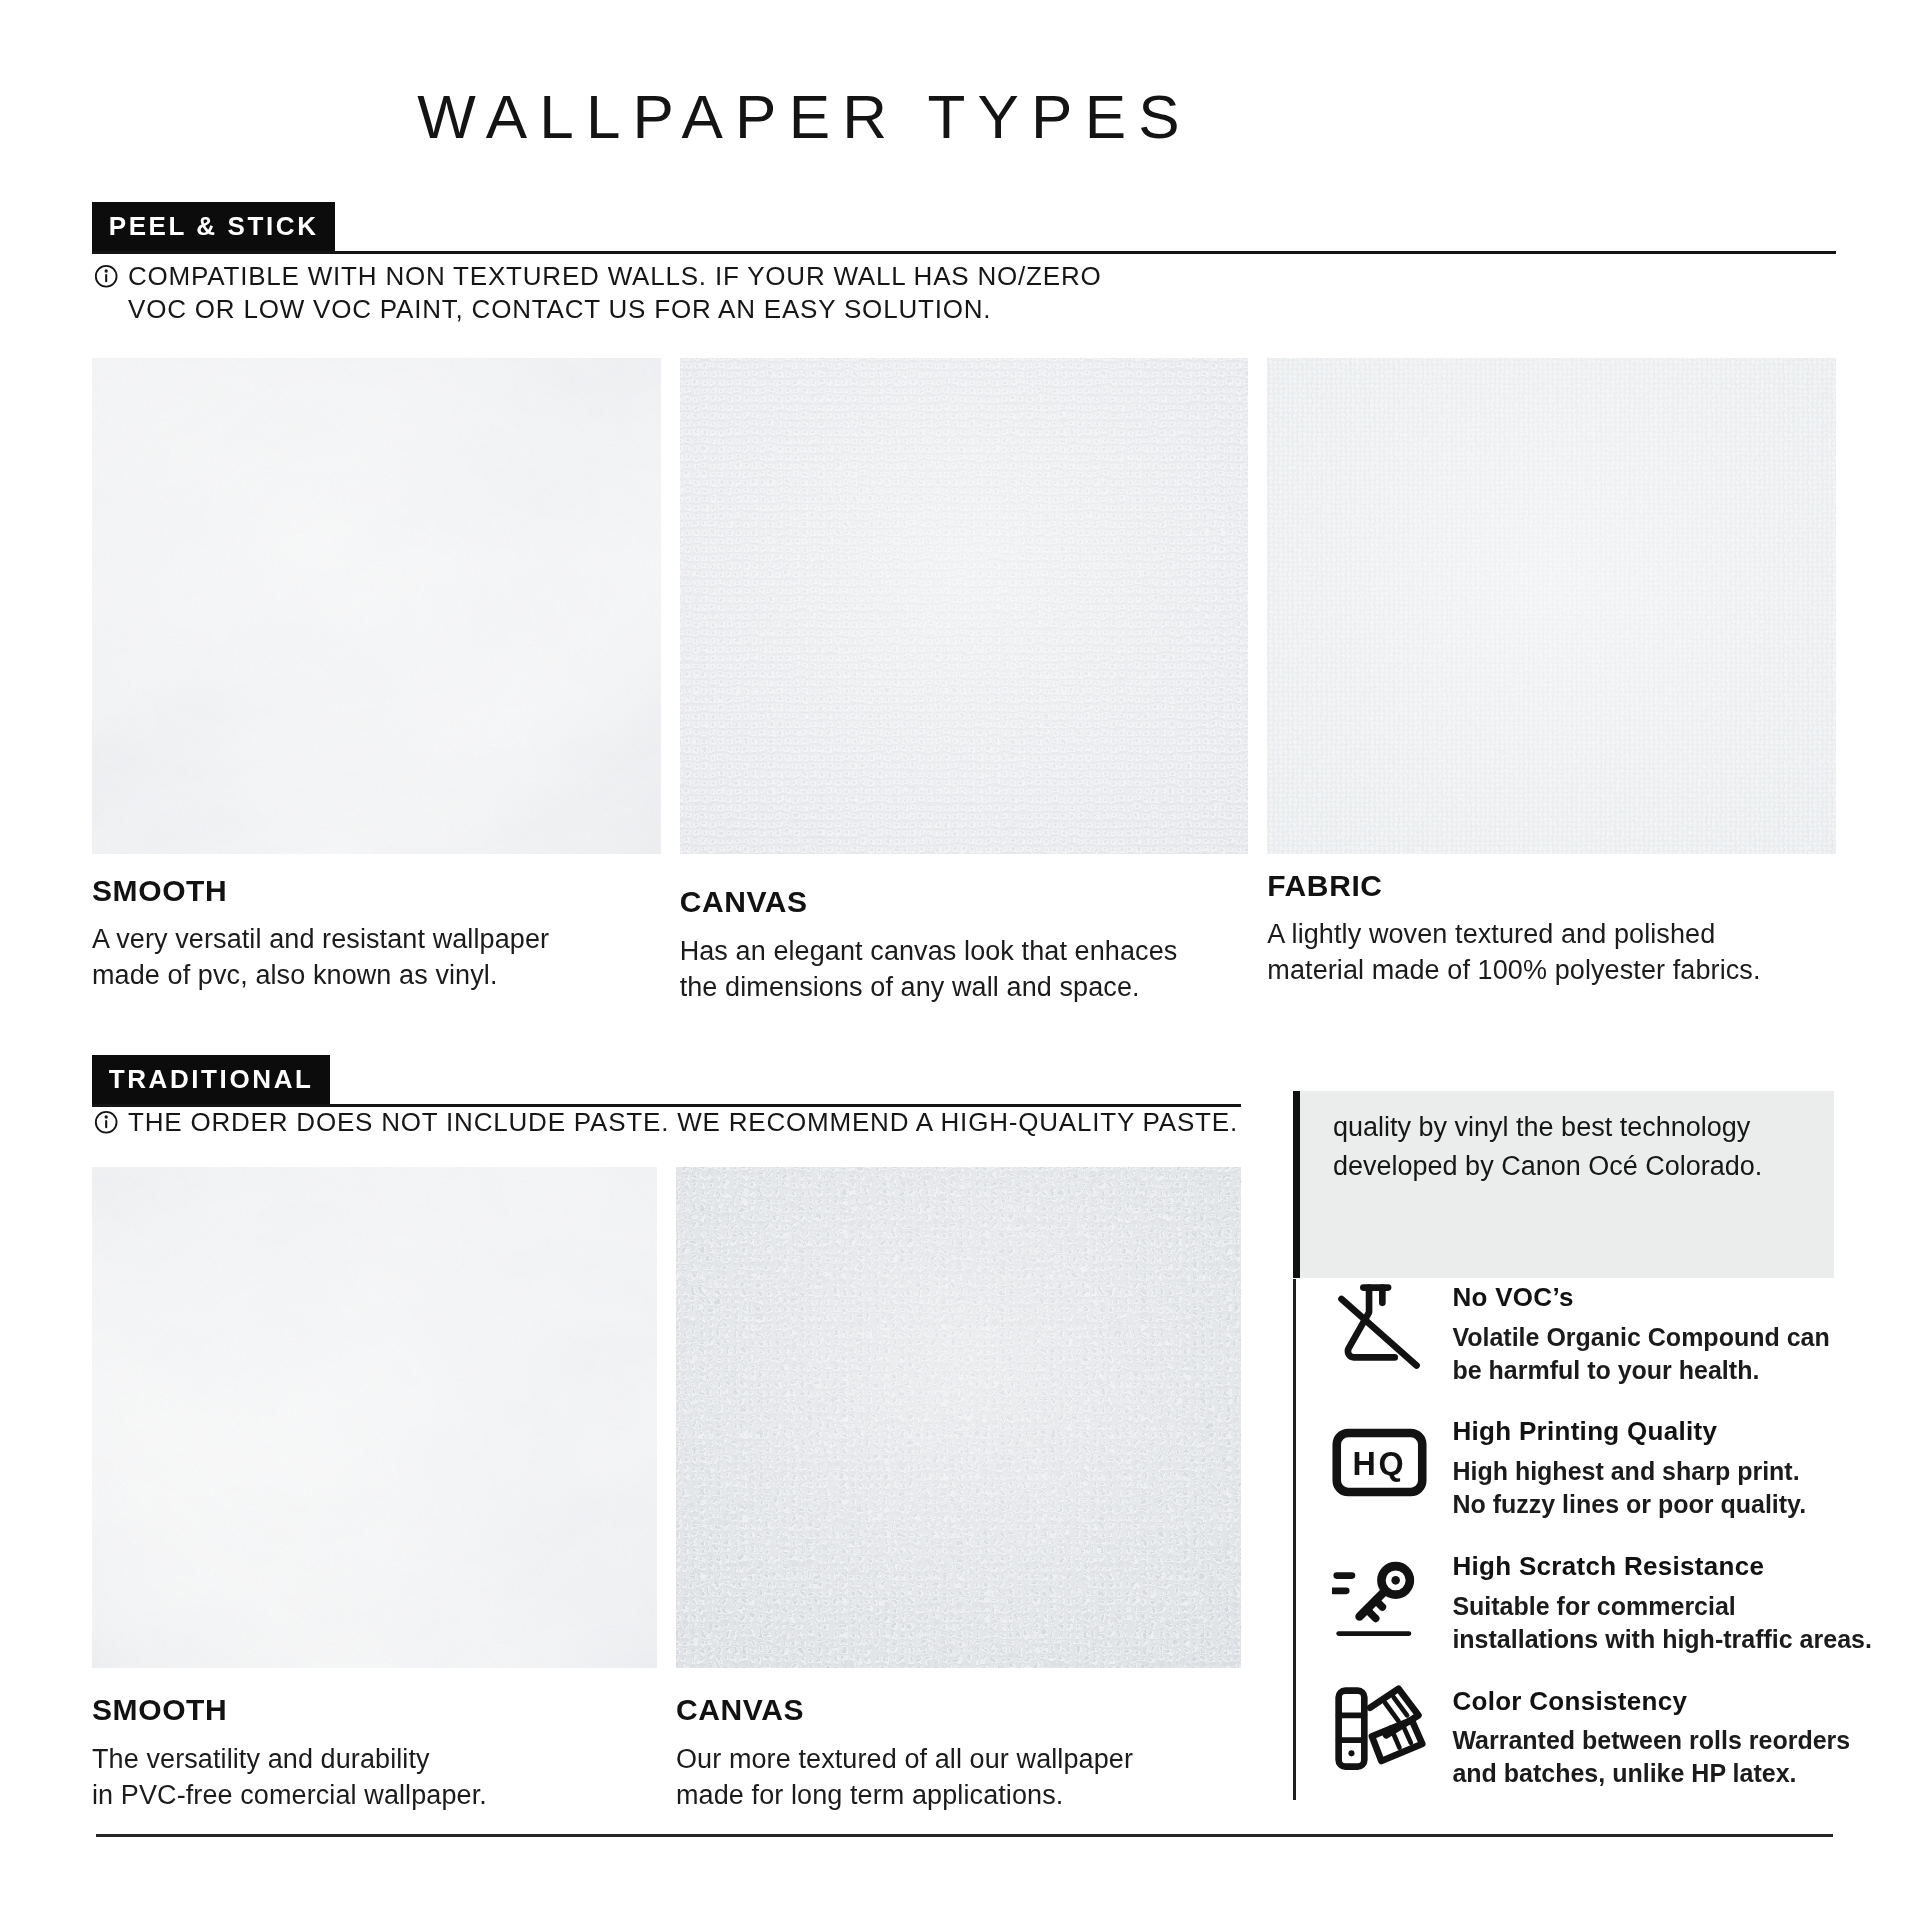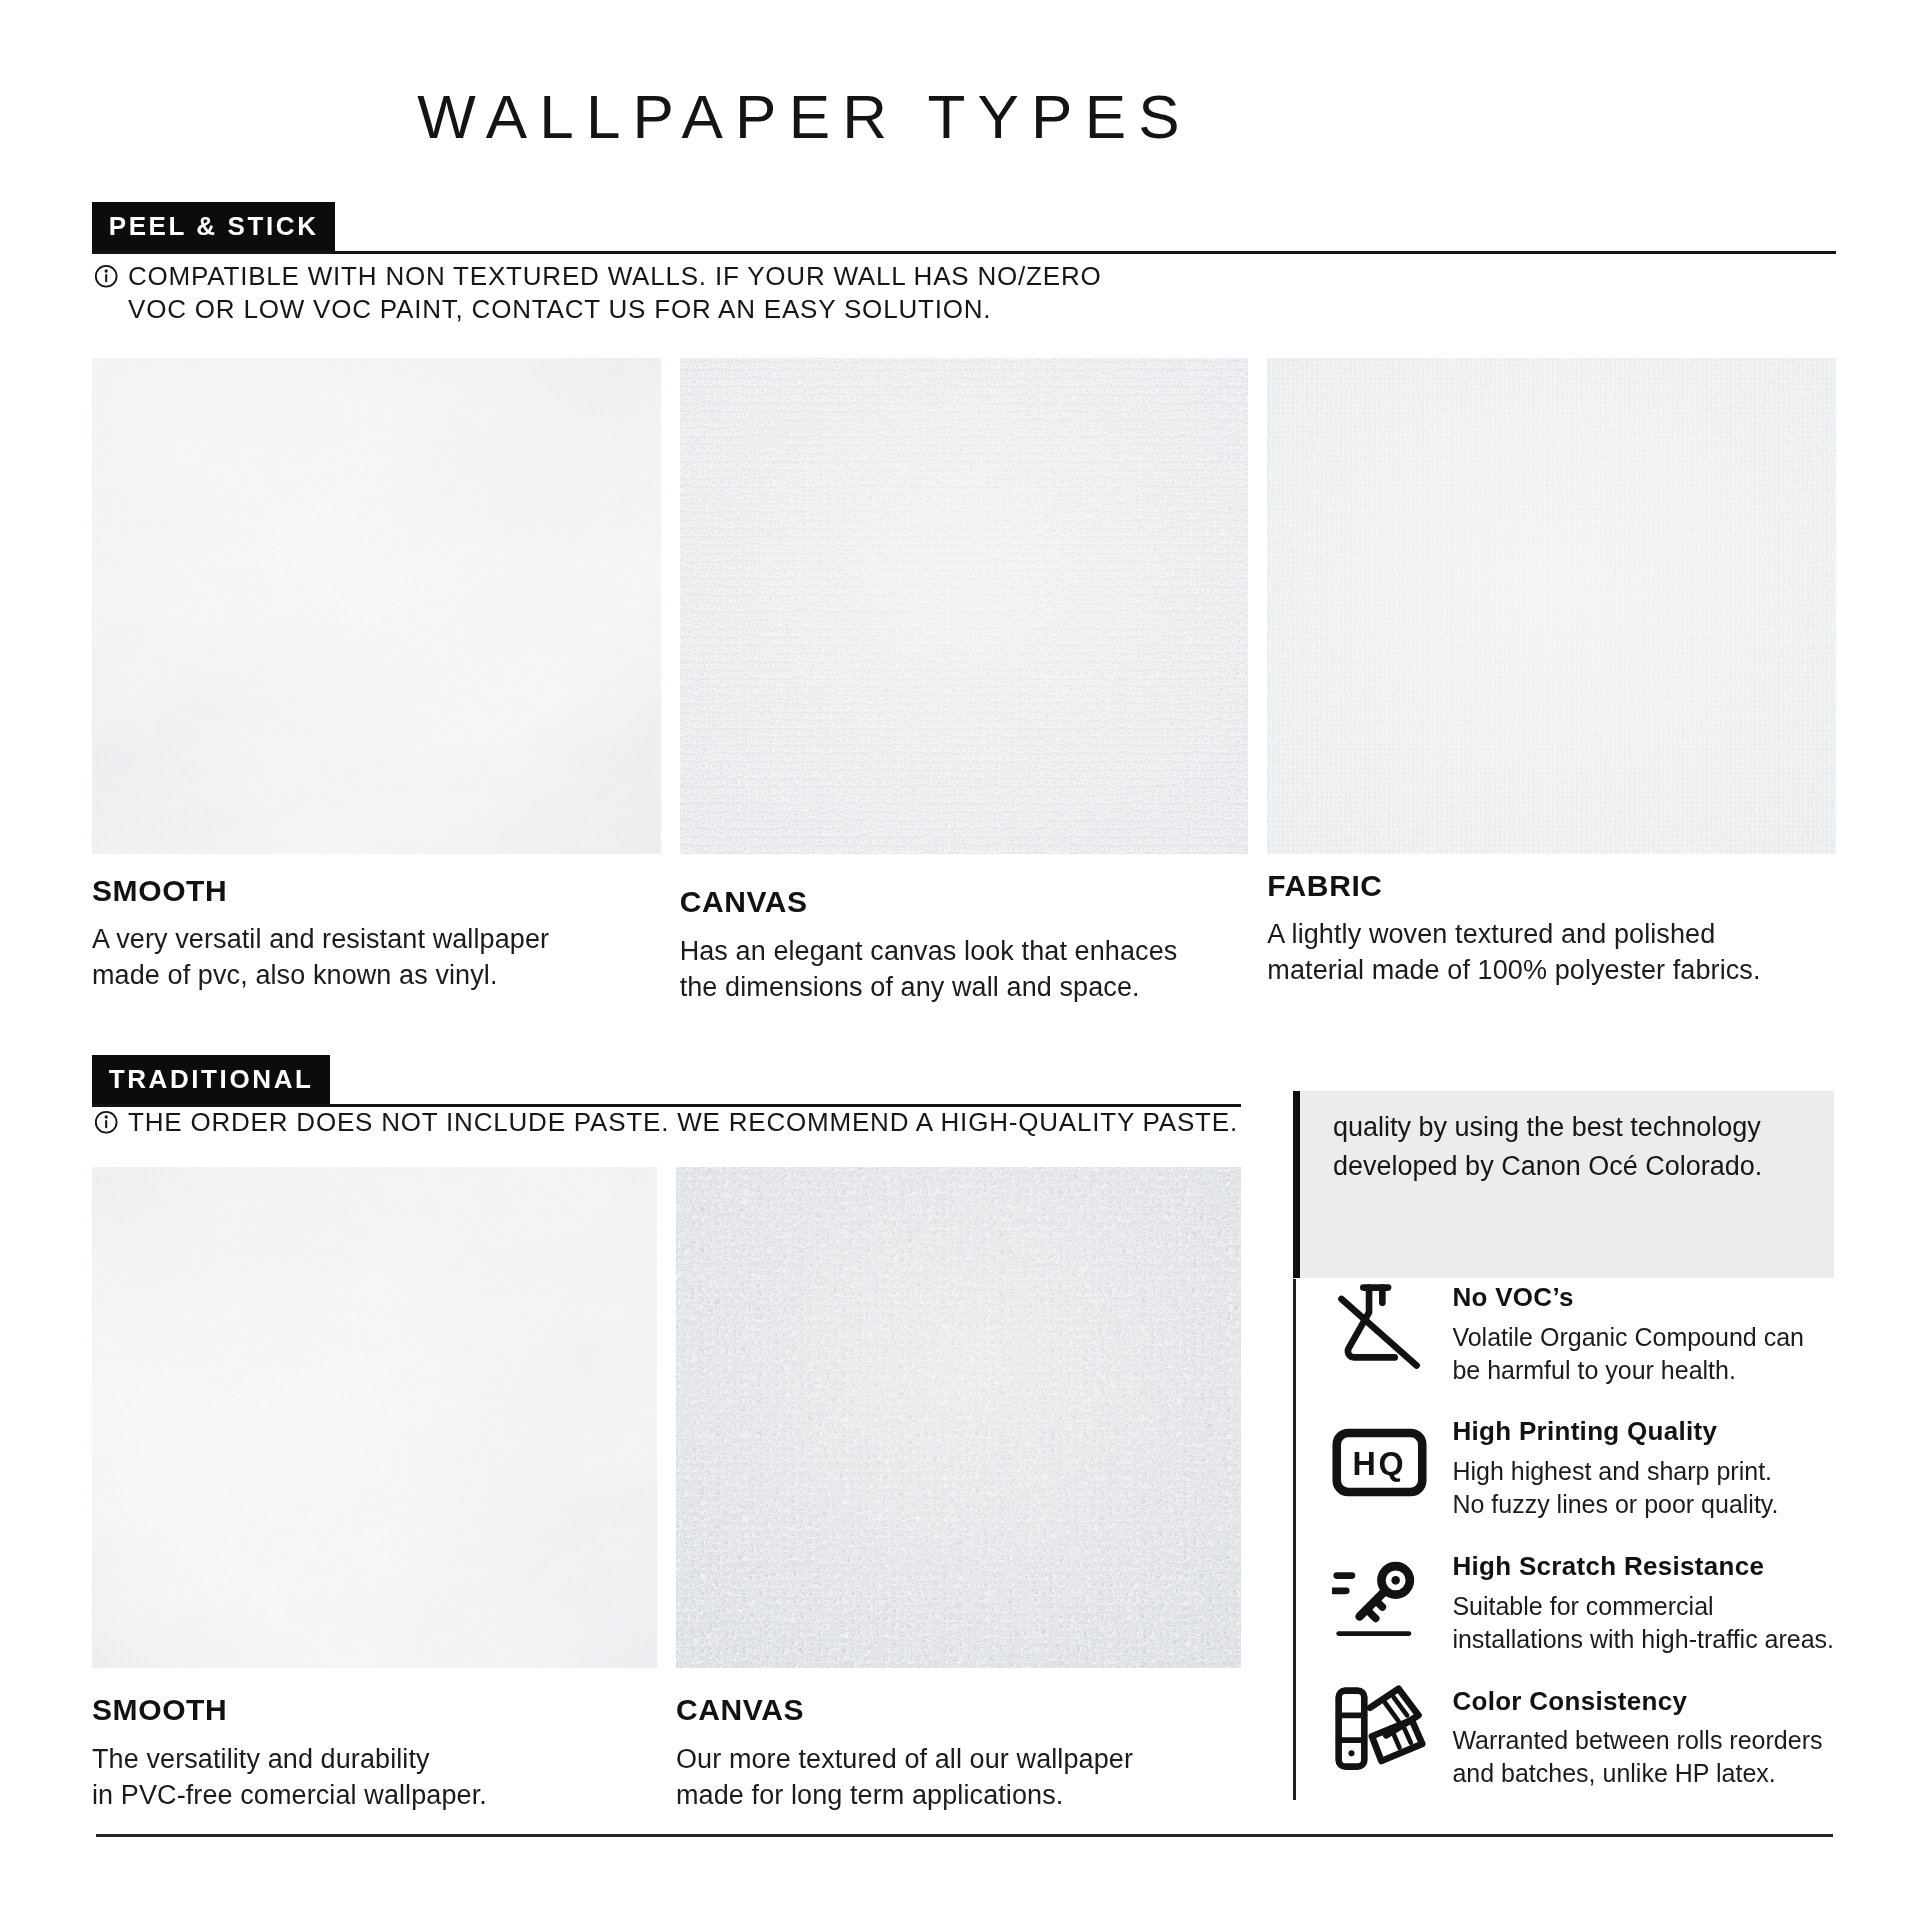--- a/index.html
+++ b/index.html
@@ -50,21 +50,21 @@
   .quality-box span{display:block;}
 
   
   .v-rule{position:absolute;left:1293px;top:1279px;width:2.6px;height:521px;background:#1f1f1f;}
   .features{position:absolute;left:1330px;top:1280px;width:559px;display:flex;flex-direction:column;gap:28px;}
   .feature{display:flex;gap:24.4px;}
   .ficon{width:98px;height:101px;flex:none;display:flex;justify-content:center;align-items:flex-start;}
   .ficon svg{width:95px;height:95px;display:block;}
   .ftext h4{margin:1.9px 0 7.7px;font-size:26px;font-weight:700;letter-spacing:0.3px;color:#121212;}
   .ftext p{margin:0;font-size:25px;line-height:33px;color:#1b1b1b;}
-  .ftext p span{display:block;}
+  .ftext p span{display:block;font-weight:bold;}
 
   .bottom-rule{position:absolute;left:96px;top:1834px;width:1737px;height:2.6px;background:#262626;}
 </style>
 </head>
 <body>
 
 <div class="page">
 
   <h1 class="title">WALLPAPER TYPES</h1>
 
@@ -288,21 +288,21 @@
     <div class="caption">
       <h3>CANVAS</h3>
       <p>
         <span>Our more textured of all our wallpaper</span>
         <span>made for long term applications.</span>
       </p>
     </div>
   </div>
 
   <div class="quality-box">
-    <span>quality by using the best technology</span>
+    <span>quality by vinyl the best technology</span>
     <span>developed by Canon Océ Colorado.</span>
   </div>
 
   <div class="v-rule"></div>
 
   <div class="features">
 
     <div class="feature">
       <span class="ficon">
         <svg viewBox="0 0 100 100" fill="none" stroke="#121212" stroke-linecap="round" stroke-linejoin="round">

